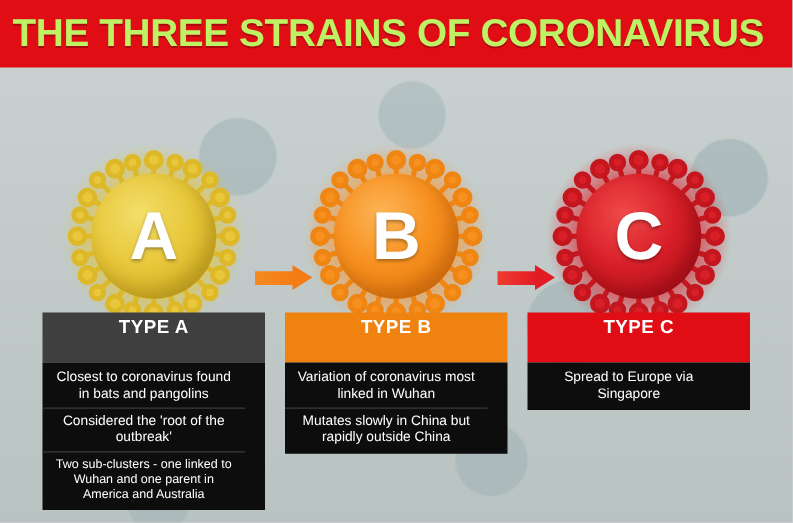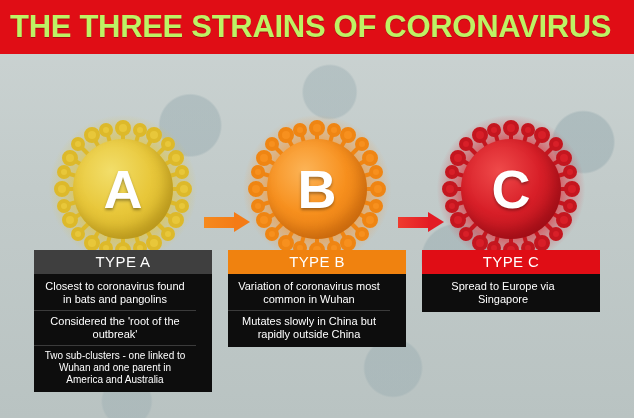--- a/index.html
+++ b/index.html
@@ -76,22 +76,22 @@
   #arrow-ab .head{left:30px;border-left:16px solid #f47b16;}
   #arrow-bc{left:398px;top:158px;width:46px;}
   #arrow-bc .shaft{width:32px;background:linear-gradient(90deg,#ef3b2f,#e31b24);}
   #arrow-bc .head{left:30px;border-left:16px solid #e31b24;}
   
   .card{position:absolute;width:178px;}
   #card-a{left:34px;top:250px;}
   #card-b{left:228px;top:250px;}
   #card-c{left:422px;top:250px;}
   .card-title{
-    height:24px;line-height:24px;text-align:center;
-    color:#ffffff;font-weight:normal;font-size:15px;letter-spacing:.4px;
+    height:40px;line-height:24px;text-align:center;
+    color:#ffffff;font-weight:bold;font-size:15px;letter-spacing:.4px;
     font-family:"Liberation Sans", sans-serif;
   }
   #card-a .card-title{background:#3f3f3f;}
   #card-b .card-title{background:#f0820f;}
   #card-c .card-title{background:#e00d15;}
   .card-body{background:#0d0d0d;padding:2px 16px 2px 0;}
   .fact{
     color:#ffffff;text-align:center;
     font-size:11px;line-height:13px;
     padding:4px 6px;
@@ -305,21 +305,21 @@
     <div class="card-body">
       <div class="fact">Closest to coronavirus found in bats and pangolins</div>
       <div class="fact">Considered the 'root of the outbreak'</div>
       <div class="fact small">Two sub-clusters - one linked to Wuhan and one parent in America and Australia</div>
     </div>
   </div>
 
   <div class="card" id="card-b">
     <div class="card-title">TYPE B</div>
     <div class="card-body">
-      <div class="fact">Variation of coronavirus most common in Wuhan</div>
+      <div class="fact">Variation of coronavirus most linked in Wuhan</div>
       <div class="fact">Mutates slowly in China but rapidly outside China</div>
     </div>
   </div>
 
   <div class="card" id="card-c">
     <div class="card-title">TYPE C</div>
     <div class="card-body">
       <div class="fact">Spread to Europe via Singapore</div>
     </div>
   </div>

